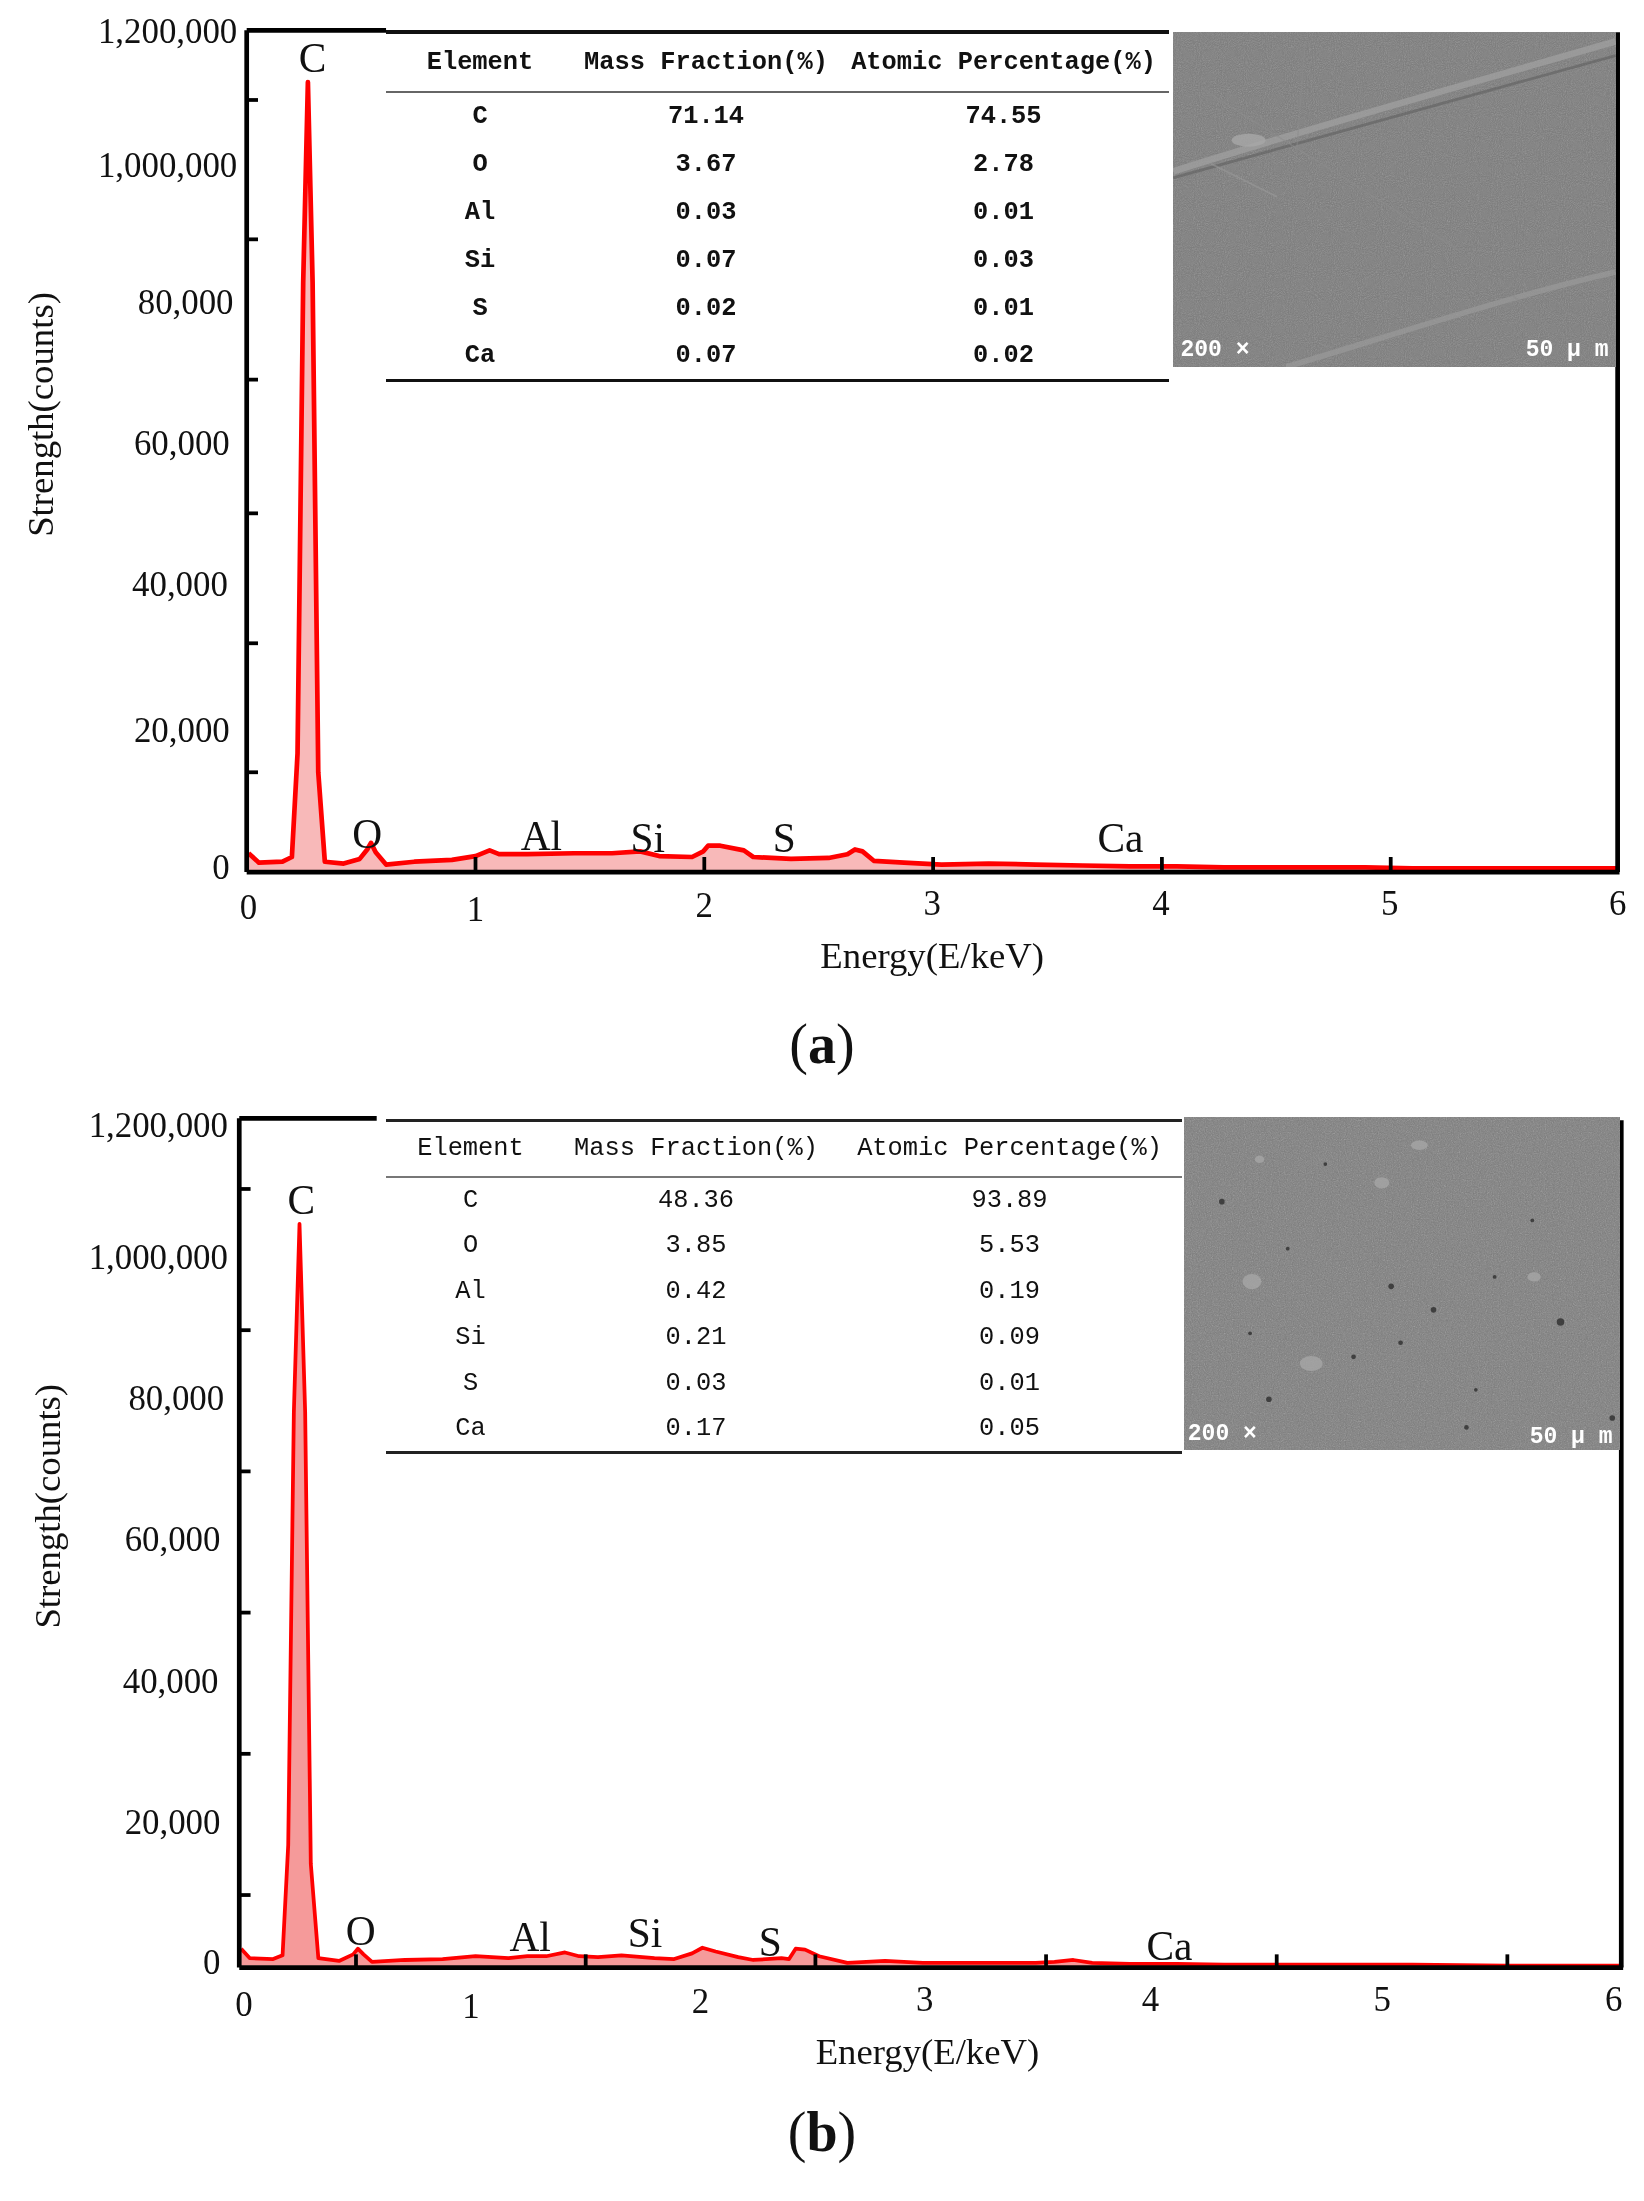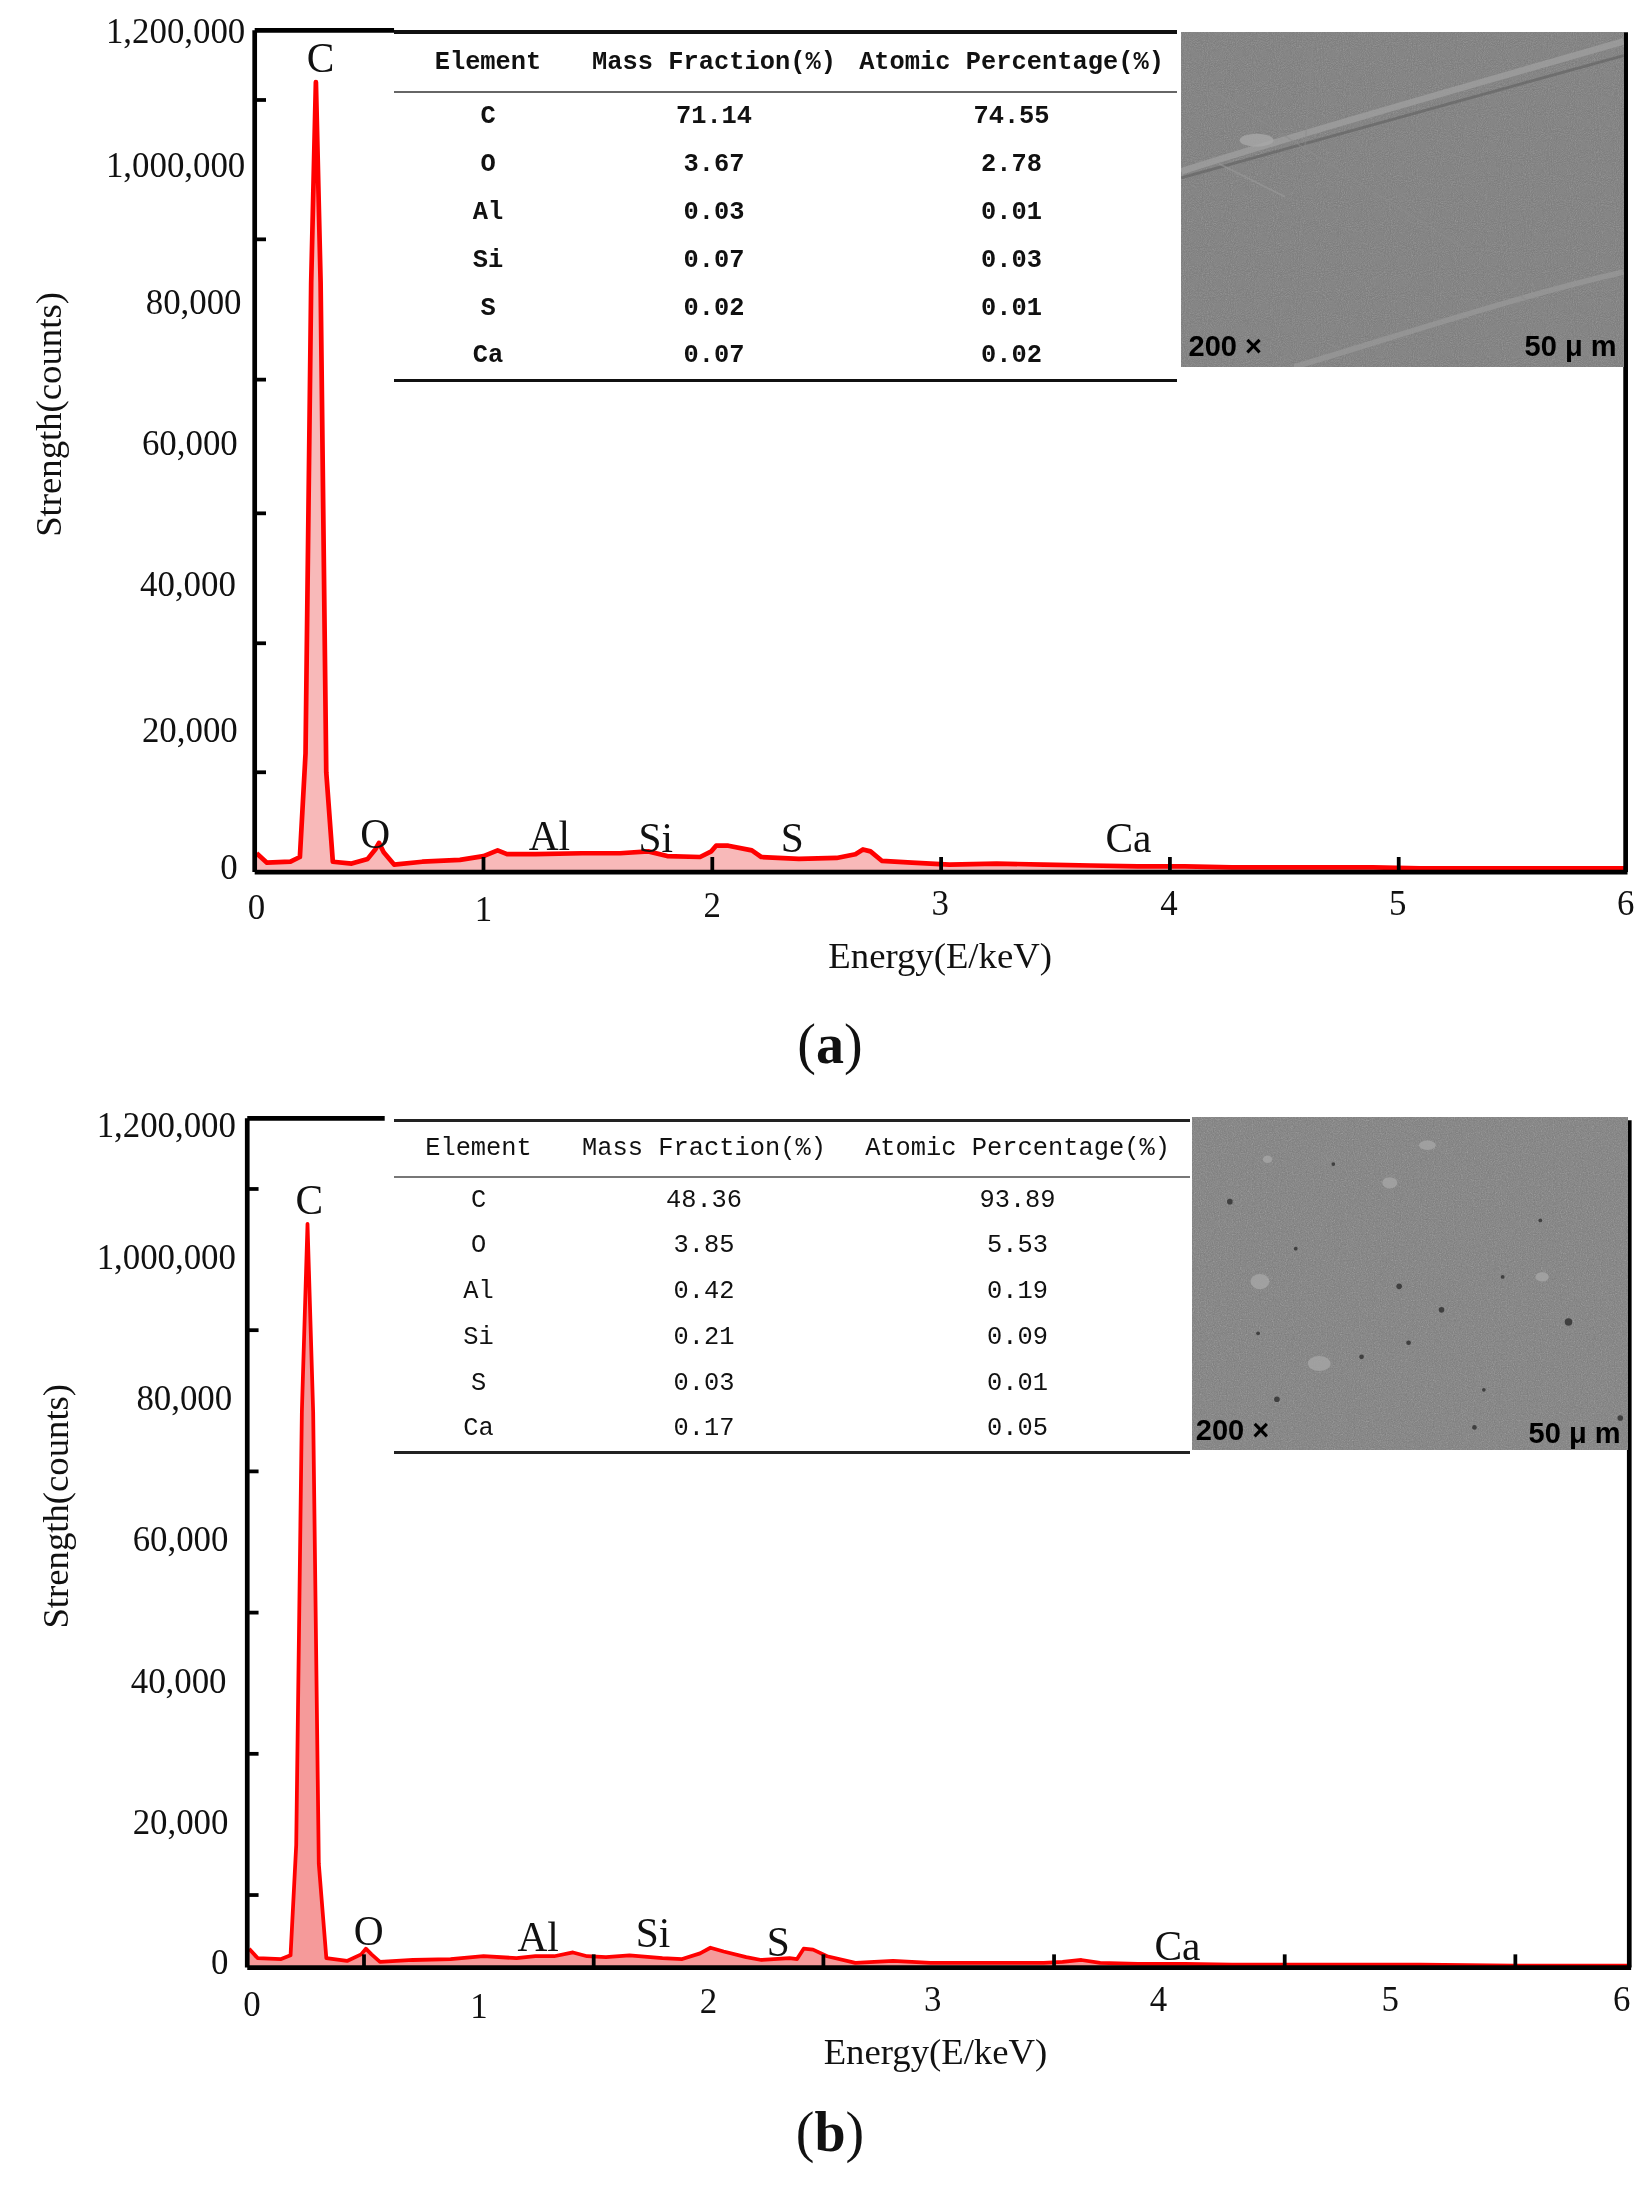--- a/index.html
+++ b/index.html
@@ -1,29 +1,29 @@
 <!DOCTYPE html>
 <html style="font-size:15px"><head>
 <meta charset="utf-8">
 <style>
   html,body{margin:0;padding:0;background:#ffffff;}
   body{width:1644px;height:2202px;position:relative;overflow:hidden;font-family:"Liberation Serif","DejaVu Serif",serif;color:#111;}
-  .panel{position:absolute;left:8px;width:1476px;}
+  .panel{position:absolute;left:0;width:1476px;}
   svg text{font-family:"Liberation Serif","DejaVu Serif",serif;}
   .ytick{font-size:37px;fill:#111;}
   .xtick{font-size:37px;fill:#111;}
   .axis-title{font-size:39px;fill:#111;}
   .peak-label{font-size:44px;fill:#111;}
   .tbl{position:absolute;border-collapse:collapse;background:#fff;}
   .tbl th,.tbl td{text-align:center;padding:0;font-family:Liberation Mono, monospace;}
   .tbl-a{font-weight:bold;}
   .tbl th{font-size:25.4px;}
   .tbl td{font-size:25.4px;}
   .sem{position:absolute;overflow:hidden;}
-  .sem-label{position:absolute;color:#000000;font-weight:bold;font-size:29px;font-family:Liberation Sans, sans-serif;}
+  .sem-label{position:absolute;color:#ffffff;font-weight:bold;font-size:23px;font-family:Liberation Mono, monospace;}
   .caption{position:absolute;width:1644px;text-align:center;font-size:56px;font-family:"Liberation Serif","DejaVu Serif",serif;}
   .caption b{font-weight:bold;}
 </style>
 </head>
 <body>
 
 <div class="panel" style="top:0;height:1102px;">
   <svg width="1644" height="1102" style="position:absolute;left:0;top:0;" viewBox="0 0 1746 1170">
 
     <path fill="#f8b9b9" stroke="none" d="M264,924 L264,906 L275,916 L300,915 L310,910 L316,800 L322,300 L327,87 L332,300 L338,820 L345,915 L365,917 L382,912 L390,902 L394,895 L399,905 L410,918 L440,915 L480,913 L505,909 L520,903 L530,907 L560,907 L610,906 L650,906 L680,904 L700,909 L735,910 L747,904 L752,898 L765,898 L790,903 L800,910 L840,912 L880,911 L900,907 L908,902 L916,904 L928,914 L960,916 L1000,918 L1050,917 L1100,918 L1150,919 L1200,920 L1250,920 L1300,921 L1350,921 L1400,921 L1450,921 L1500,922 L1550,922 L1600,922 L1650,922 L1718,922 L1718,924 Z"></path>

